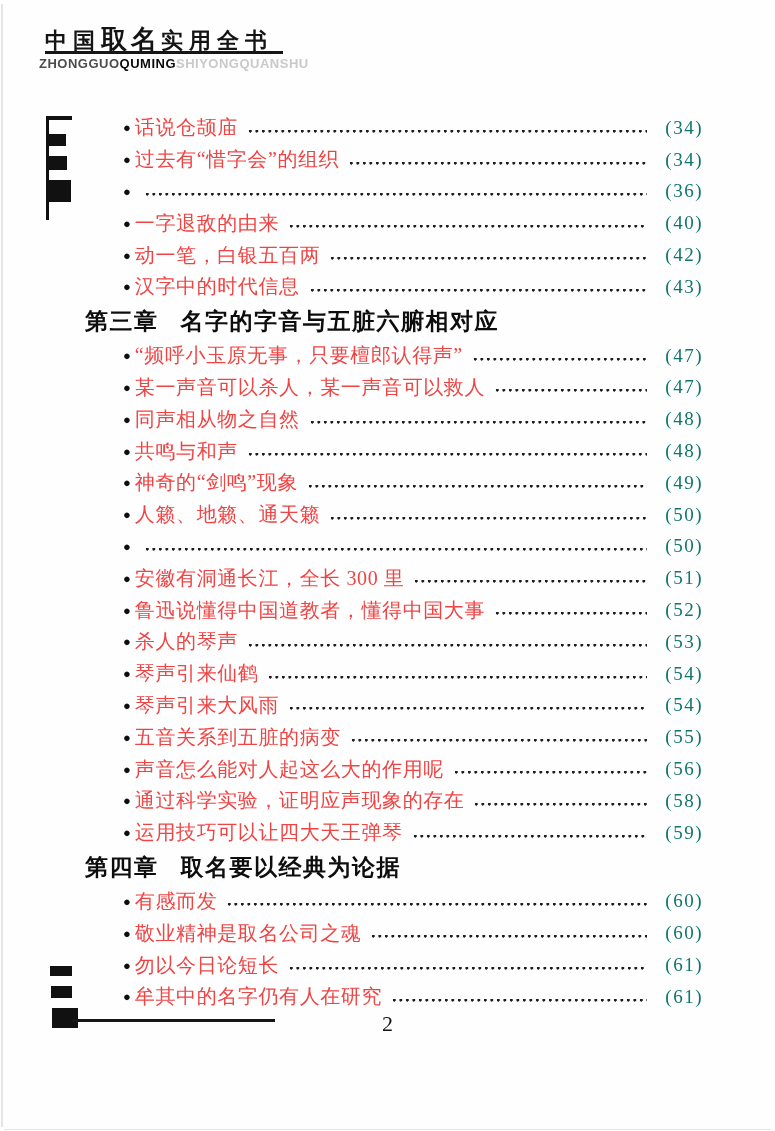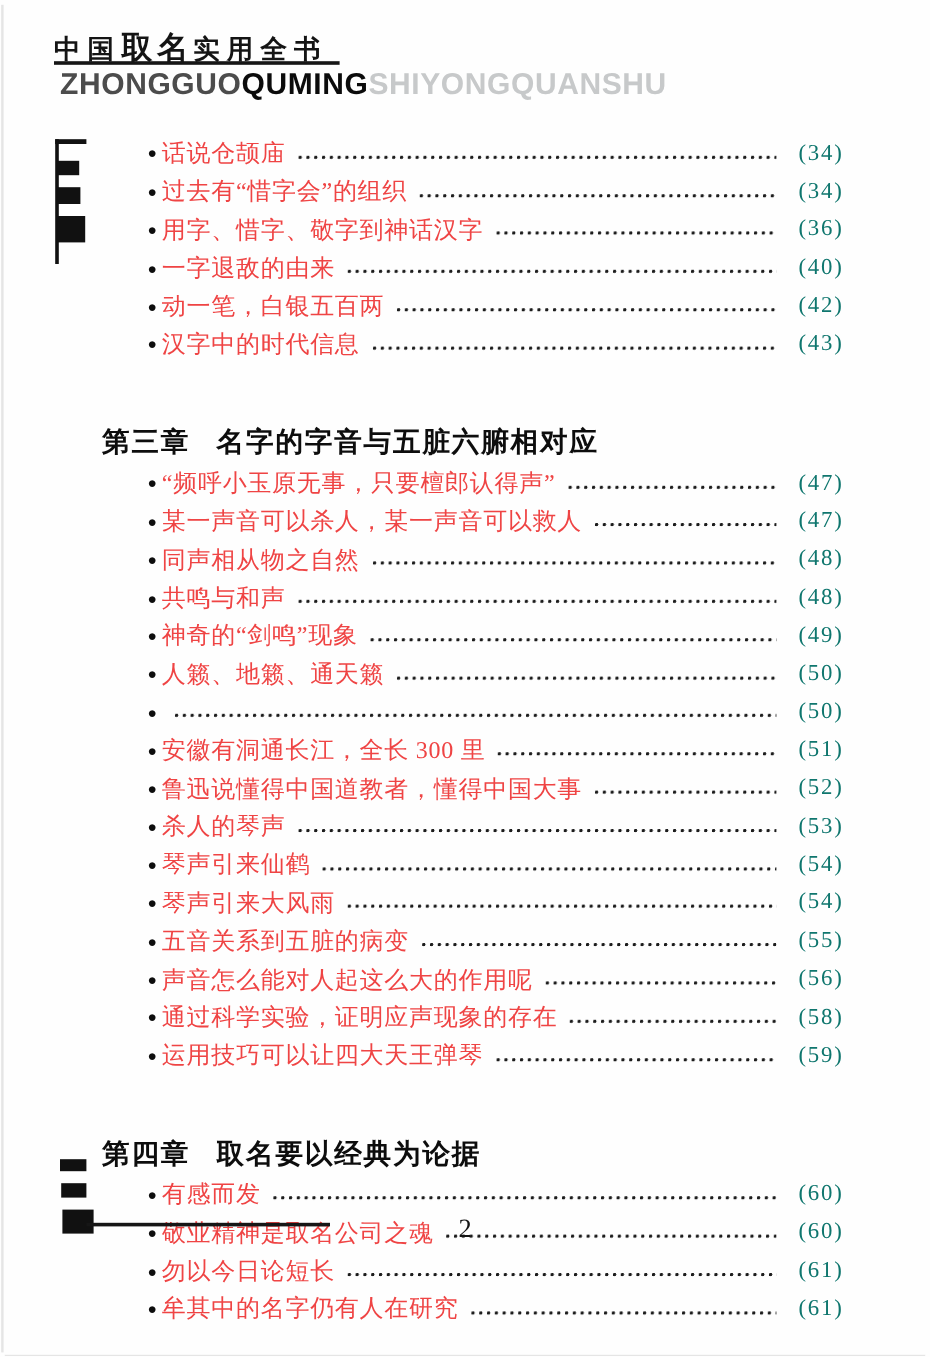--- a/index.html
+++ b/index.html
@@ -18,22 +18,22 @@
 
   
   .hdr-zh{
     position:absolute;left:45px;top:22px;
     font-family:var(--serif);font-size:22px;font-weight:600;
     letter-spacing:6px;white-space:nowrap;color:#141414;
   }
   .hdr-zh .emph{font-size:26px;font-weight:800;letter-spacing:4px;}
   .hdr-rule{position:absolute;left:45px;top:51px;width:238px;height:2.5px;background:#161616;}
   .hdr-py{
-    position:absolute;left:50px;top:56px;
-    font-family:var(--sans);font-weight:800;font-size:25px;
+    position:absolute;left:39px;top:56px;
+    font-family:var(--sans);font-weight:800;font-size:13px;
     letter-spacing:.5px;white-space:nowrap;
   }
   .hdr-py .p1{color:#4c4c4c;}
   .hdr-py .p2{color:#0b0b0b;}
   .hdr-py .p3{color:#c7c9ca;}
 
   
   .mark-top{position:absolute;left:46px;top:116px;width:32px;height:104px;}
   .mark-top .stem{position:absolute;left:0;top:0;bottom:0;width:2.5px;background:#111;}
   .mark-top .tick{position:absolute;left:0;top:0;width:26px;height:4px;background:#111;}
@@ -58,21 +58,21 @@
   .leader{
     flex:1 1 auto;align-self:center;height:5px;min-width:18px;
     margin:7px 6px 0 10px;
     background-image:radial-gradient(circle at 2.2px 2.2px,#1c1c1c 1.25px,rgba(0,0,0,0) 1.6px);
     background-size:6.5px 5px;background-repeat:repeat-x;
   }
   .entry-page{font-size:19px;letter-spacing:1.5px;color:#0f766e;min-width:50px;text-align:right;}
   .chapter-heading{
     display:flex;align-items:center;height:37px;
     font-family:var(--sans);font-weight:700;font-size:23px;
-    letter-spacing:1.5px;color:#0d0d0d;white-space:nowrap;margin-top:47px;
+    letter-spacing:1.5px;color:#0d0d0d;white-space:nowrap;
   }
   .ch-label{margin-right:22px;}
 
   
   .page-number{
     position:absolute;left:0;right:0;top:1011px;text-align:center;
     font-family:var(--serif);font-size:22px;color:#141414;
   }
 </style>
 </head>
@@ -104,21 +104,20 @@
         <span class="entry-page">(34)</span>
       </div>
       <div class="toc-row">
         <span class="bullet">●</span>
         <span class="entry-title">过去有“惜字会”的组织</span>
         <span class="leader"></span>
         <span class="entry-page">(34)</span>
       </div>
       <div class="toc-row">
         <span class="bullet">●</span>
-        <span class="entry-title">用字、惜字、敬字到神话汉字</span>
         <span class="leader"></span>
         <span class="entry-page">(36)</span>
       </div>
       <div class="toc-row">
         <span class="bullet">●</span>
         <span class="entry-title">一字退敌的由来</span>
         <span class="leader"></span>
         <span class="entry-page">(40)</span>
       </div>
       <div class="toc-row">

